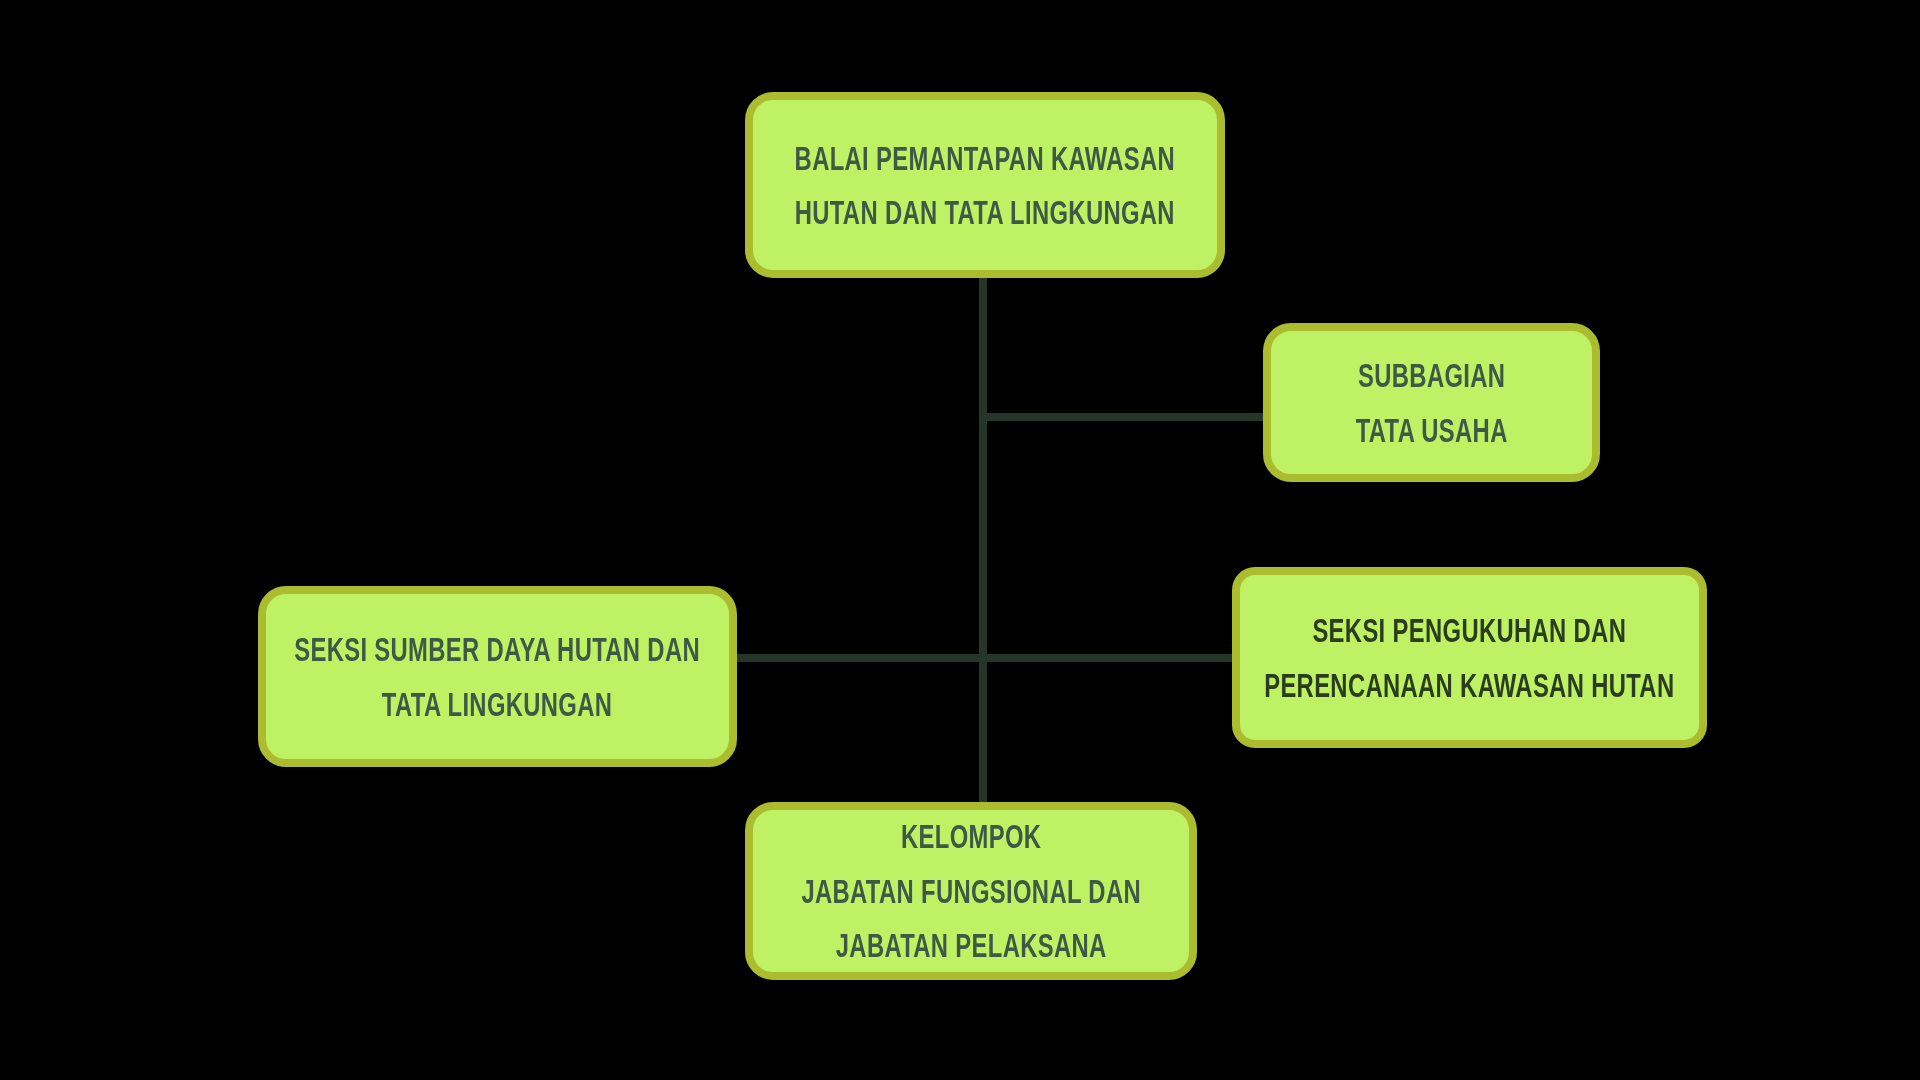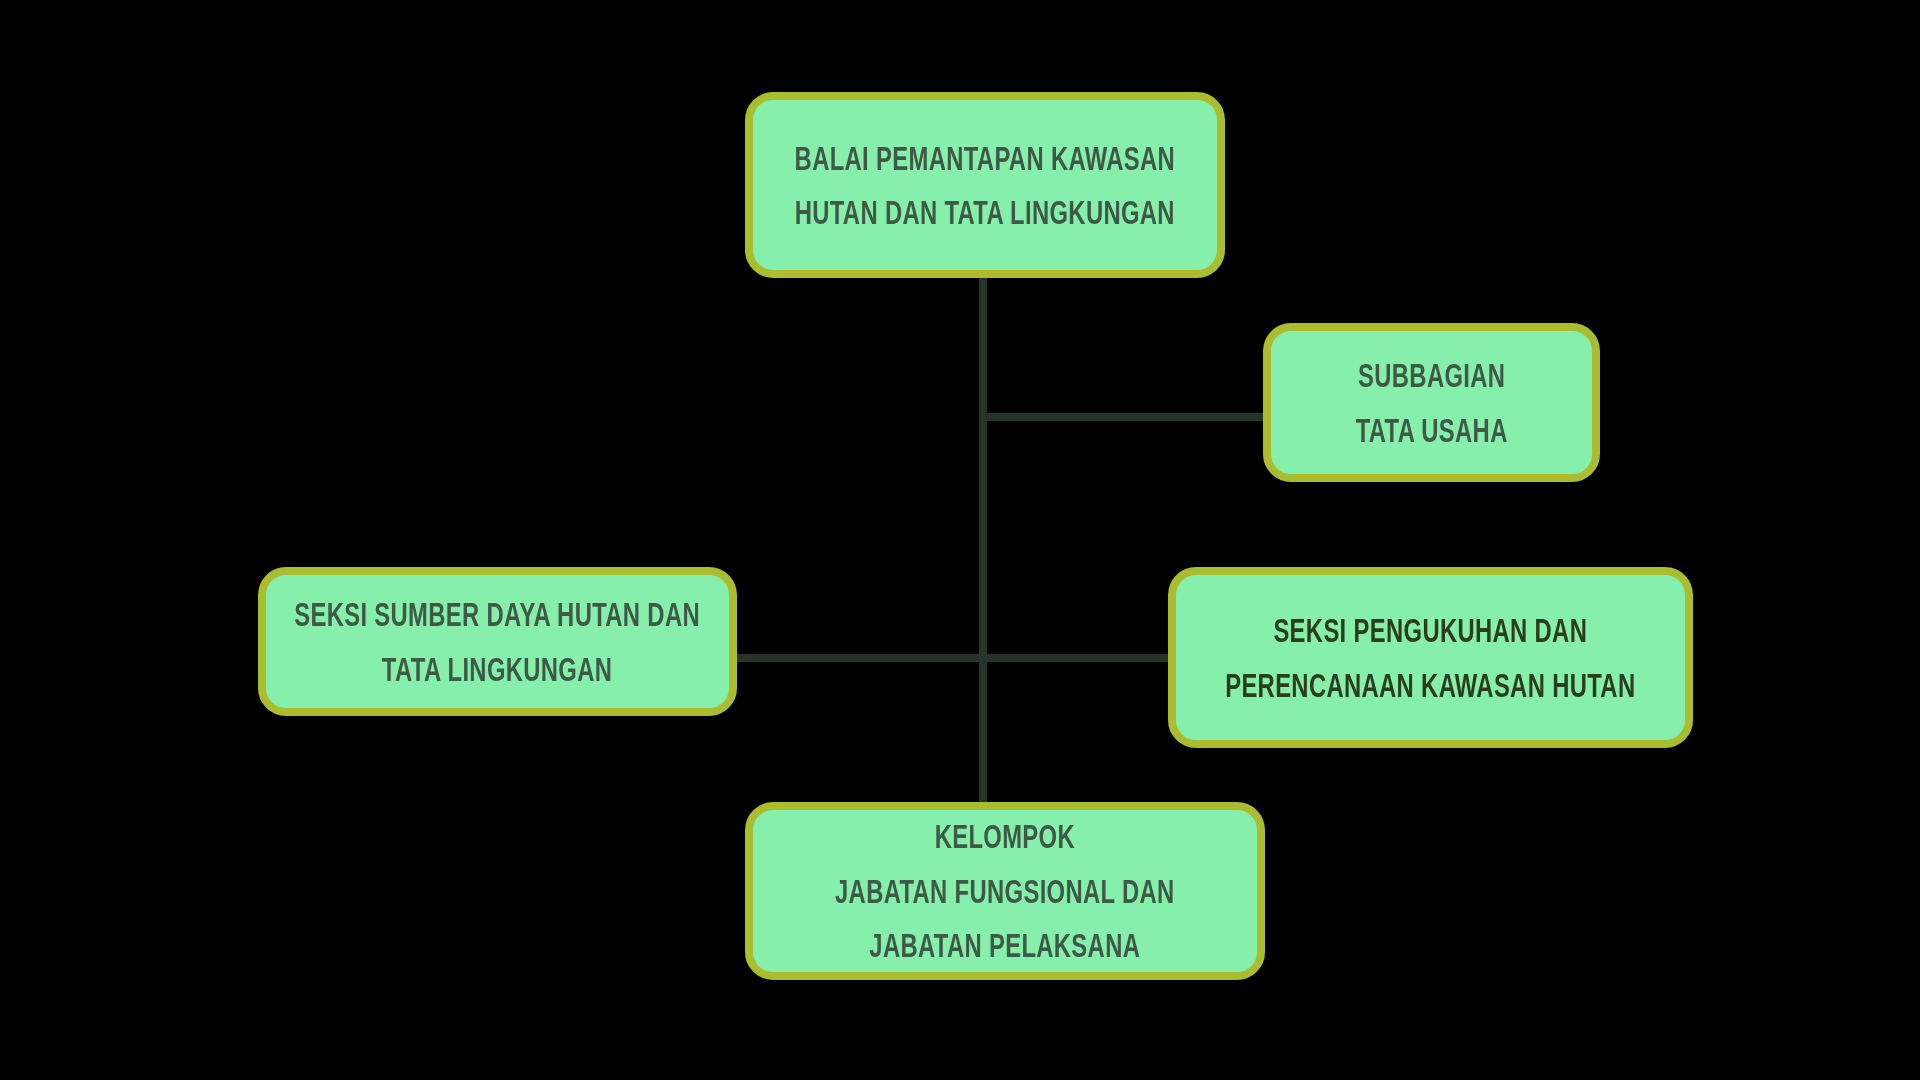--- a/index.html
+++ b/index.html
@@ -24,33 +24,33 @@
     z-index: 1;
   }
   .conn-vertical   { left: 979px; top: 272px; width: 8px;  height: 536px; }
   .conn-subbagian  { left: 983px; top: 413px; width: 286px; height: 8px; }
   .conn-seksi      { left: 737px; top: 654px; width: 498px; height: 8px; }
 
   
   .org-box {
     position: absolute;
     box-sizing: border-box;
-    background: #86efac;
+    background: #bef264;
     border: 8px solid var(--border, #abbc2e);
     border-radius: 28px;
     z-index: 2;
     display: flex;
     align-items: center;
     justify-content: center;
   }
   .box-balai     { left: 745px;  top: 92px;  width: 480px; height: 186px; }
   .box-subbagian { left: 1263px; top: 323px; width: 337px; height: 159px; justify-content: center; }
-  .box-sumber    { left: 258px;  top: 567px; width: 479px; height: 149px; }
-  .box-pengukuhan{ left: 1168px; top: 567px; width: 525px; height: 181px; }
-  .box-kelompok  { left: 745px;  top: 802px; width: 520px; height: 178px; align-items: center; }
+  .box-sumber    { left: 258px;  top: 586px; width: 479px; height: 181px; }
+  .box-pengukuhan{ left: 1232px; top: 567px; width: 475px; height: 181px; border-radius: 23px; }
+  .box-kelompok  { left: 745px;  top: 802px; width: 452px; height: 178px; align-items: center; }
 
   .box-text {
     transform: scaleX(0.70);
     transform-origin: center;
     text-align: center;
     width: 140%;
     flex-shrink: 0;
   }
   .box-line {
     font-size: 34px;

